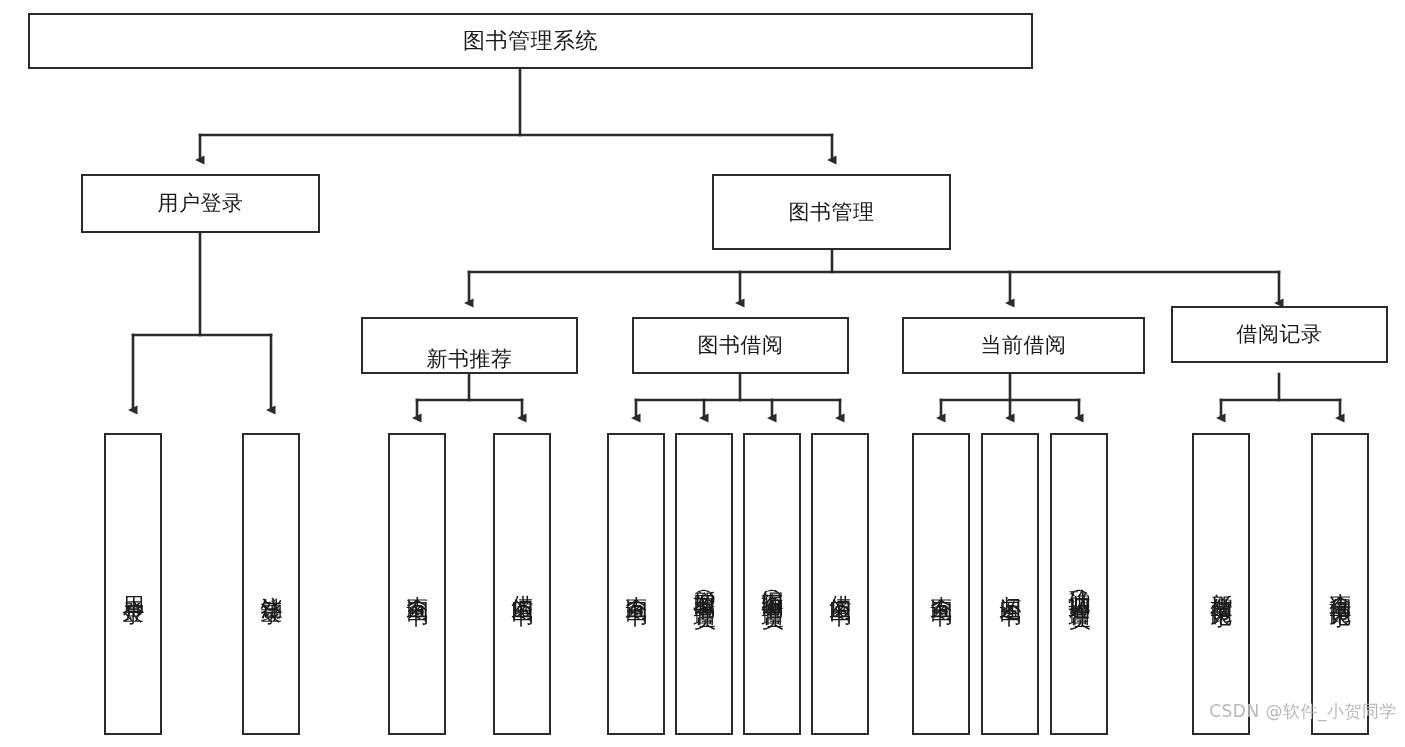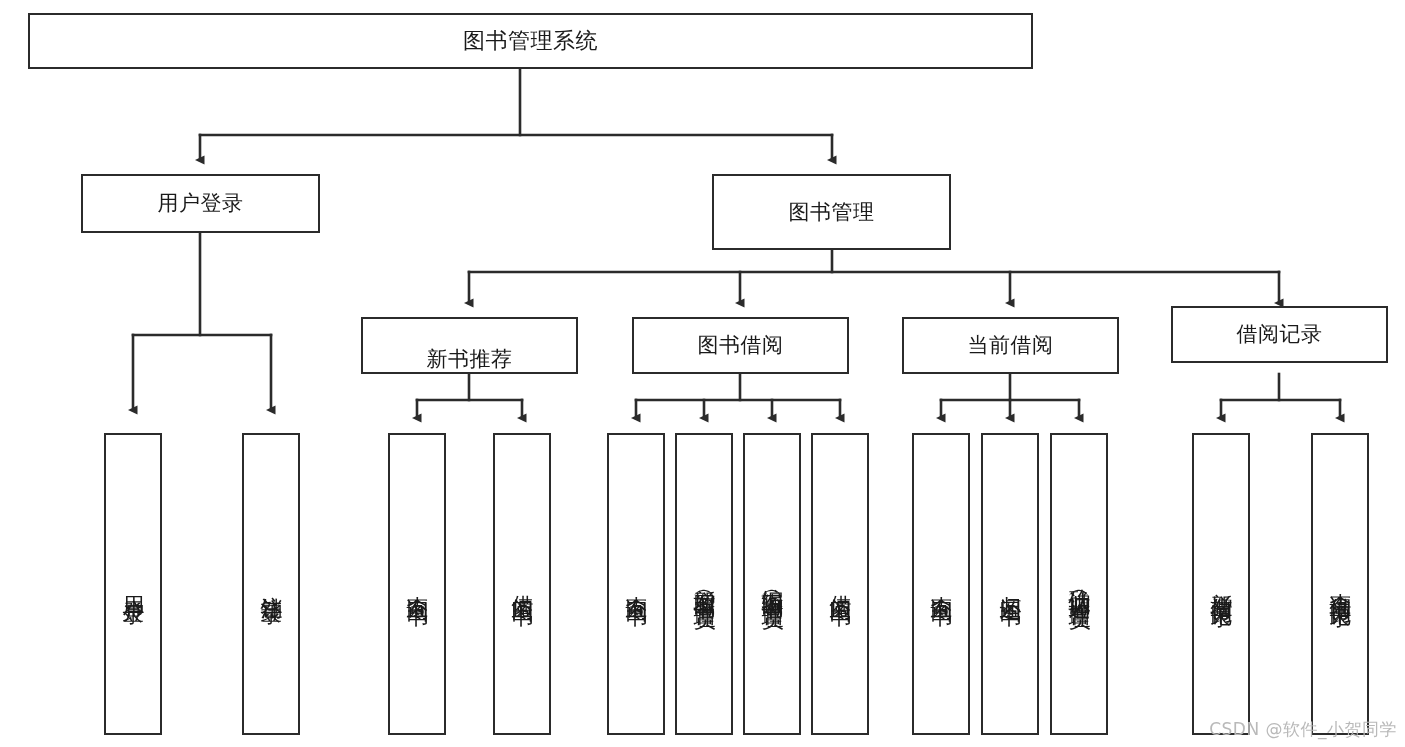--- a/index.html
+++ b/index.html
@@ -60,21 +60,21 @@
     writing-mode: vertical-rl;
     text-orientation: upright;
     font-size: 22px;
     line-height: 1.04;
     letter-spacing: 3px;
     white-space: nowrap;
   }
   .watermark {
     position: absolute;
     right: 8px;
-    bottom: 6px;
+    bottom: 24px;
     font-size: 17px;
     color: #b9b9b9;
     letter-spacing: 0.5px;
     white-space: nowrap;
     font-family: "DejaVu Sans", "Liberation Sans", sans-serif;
   }
 </style>
 </head>
 <body>
 
@@ -143,21 +143,21 @@
   </div>
 
   <div class="node horiz" style="left:361px; top:317px; width:217px; height:57px;align-items:flex-end;">
     <span class="label">新书推荐</span>
   </div>
 
   <div class="node horiz" style="left:632px; top:317px; width:217px; height:57px;">
     <span class="label">图书借阅</span>
   </div>
 
-  <div class="node horiz" style="left:902px; top:317px; width:217px; height:57px;">
+  <div class="node horiz" style="left:902px; top:317px; width:243px; height:57px;">
     <span class="label">当前借阅</span>
   </div>
 
   <div class="node horiz" style="left:1171px; top:306px; width:217px; height:57px;">
     <span class="label">借阅记录</span>
   </div>
 
   <div class="node vert" style="left:104px; top:433px; width:58px; height:302px;">
     <span class="label">用户登录</span>
   </div>

